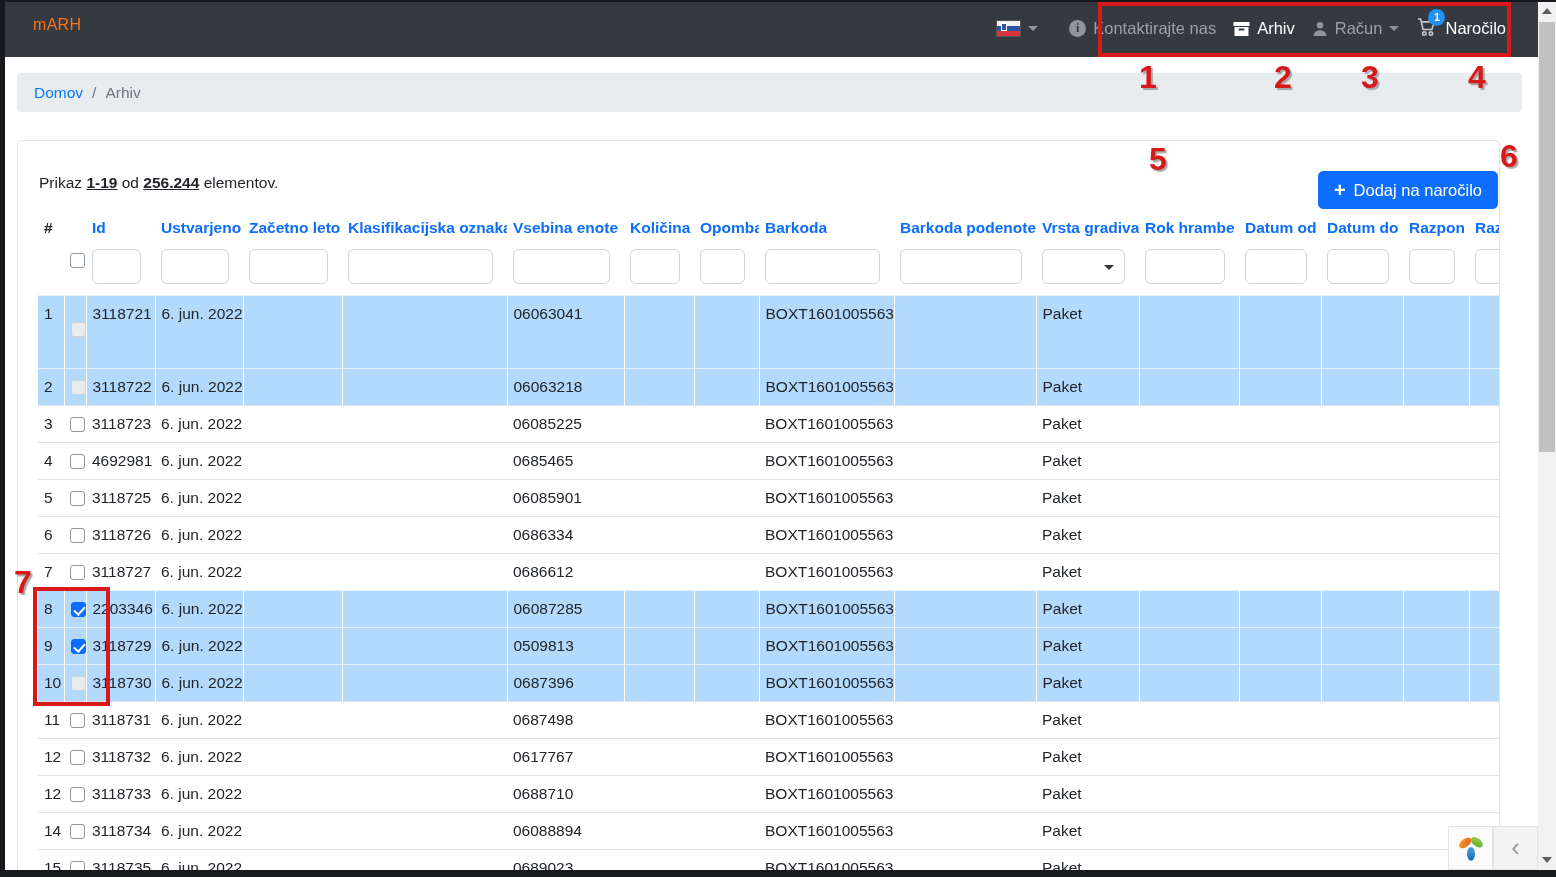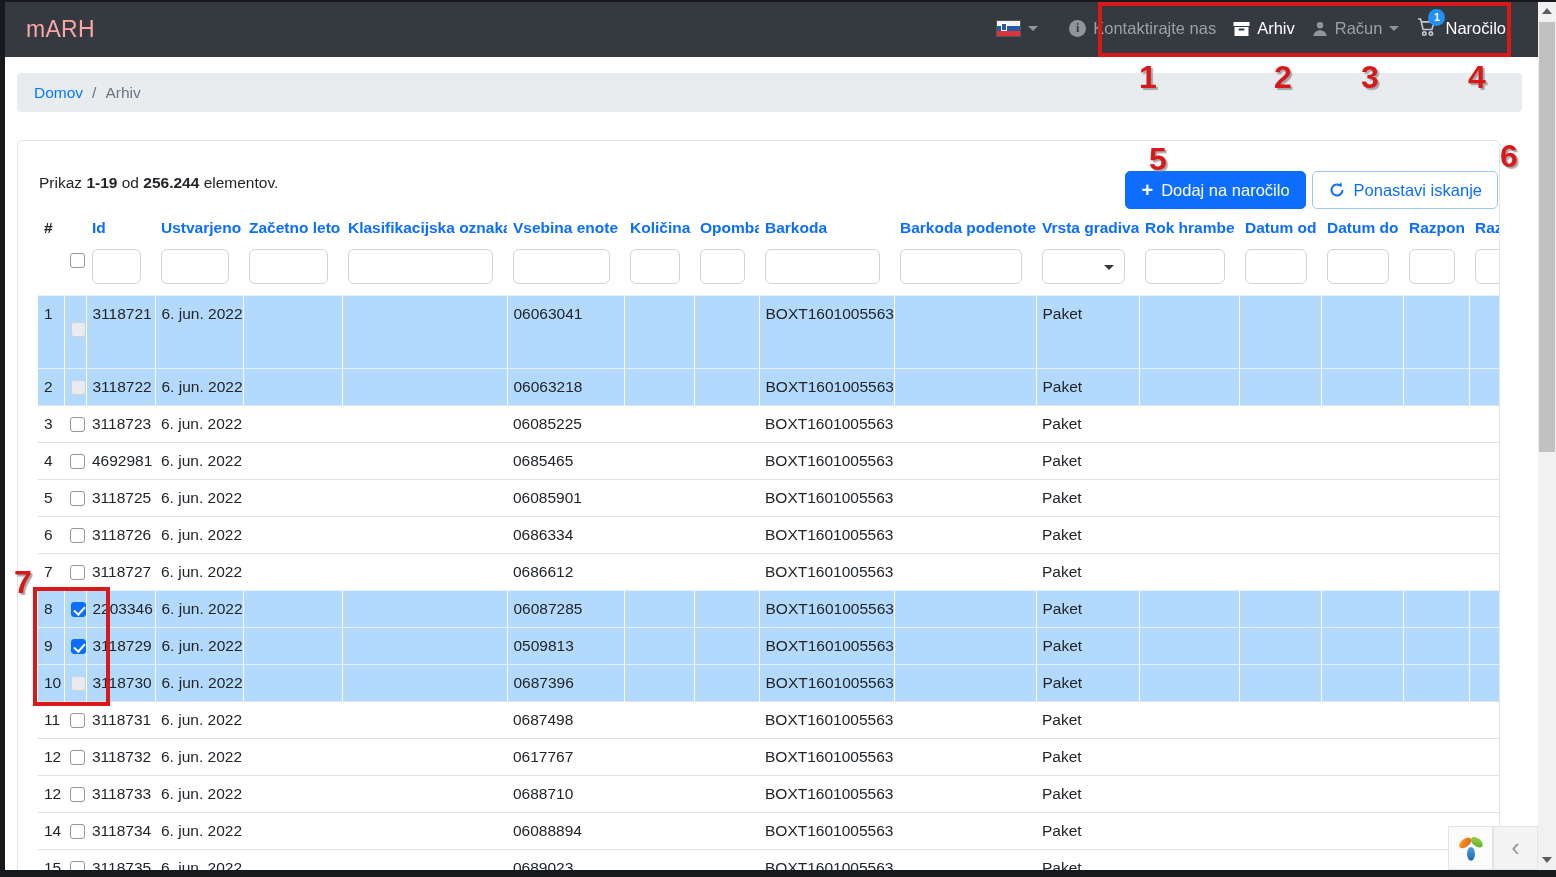--- a/index.html
+++ b/index.html
@@ -11,21 +11,21 @@
   .frame { position:relative; width:1556px; height:877px; background:#fff; overflow:hidden; }
 
   
   .edge { position:absolute; background:#17191c; z-index:40; }
   .edge-left { left:0; top:0; width:5px; height:100%; }
   .edge-top { left:0; top:0; width:100%; height:2px; }
   .edge-bottom { left:0; bottom:0; width:100%; height:7px; }
 
   
   .navbar { position:absolute; left:0; top:0; width:1538px; height:57px; background:#343a40; z-index:2; }
-  .brand { position:absolute; left:26px; top:16px; color:#fca5a5; font-size:23px; letter-spacing:.3px; cursor:pointer; }
+  .brand { position:absolute; left:33px; top:16px; color:#f97316; font-size:16px; letter-spacing:.3px; cursor:pointer; }
   .nav-right { position:absolute; right:32px; top:0; height:57px; display:flex; align-items:center; gap:17px; }
   .lang { display:flex; align-items:center; gap:7px; margin-right:14px; cursor:pointer; }
   .flag { width:25px; height:17px; position:relative; border:1px solid #555; display:block; }
   .flag .s1 { position:absolute; left:0; top:0; width:100%; height:33.3%; background:#f2f2f2; }
   .flag .s2 { position:absolute; left:0; top:33.3%; width:100%; height:33.4%; background:#2b57a5; }
   .flag .s3 { position:absolute; left:0; bottom:0; width:100%; height:33.3%; background:#d8353b; }
   .flag .shield { position:absolute; left:4px; top:2px; width:6px; height:8px; background:#2b57a5; border:1px solid #fff; }
   .caret { width:0; height:0; border-left:5px solid transparent; border-right:5px solid transparent; border-top:5px solid #8d949a; display:inline-block; }
   .nav-item { display:flex; align-items:center; gap:7px; font-size:16.5px; color:#9aa0a5; cursor:pointer; white-space:nowrap; }
   .nav-item.active { color:#fff; }
@@ -34,21 +34,21 @@
   .badge { position:absolute; top:-8px; right:-7px; width:17px; height:17px; border-radius:50%; background:#2191f5; color:#fff; font-size:11px; font-weight:bold; display:flex; align-items:center; justify-content:center; }
 
   
   .breadcrumb { position:absolute; left:17px; top:73px; width:1505px; height:39px; background:#e9ecef; border-radius:4px; display:flex; align-items:center; padding-left:17px; gap:9px; font-size:15.5px; z-index:2; }
   .bc-home { color:#007bff; cursor:pointer; }
   .bc-sep, .bc-cur { color:#6c757d; }
 
   
   .card { position:absolute; left:17px; top:140px; width:1483px; height:737px; background:#fff; border:1px solid #e2e6ea; border-radius:5px; overflow:hidden; z-index:2; }
   .summary { position:absolute; left:21px; top:33px; font-size:15.5px; color:#212529; }
-  .summary b { font-weight:bold; }
+  .summary b { font-weight:bold;text-decoration:underline; }
 
   .btnbar { position:absolute; right:1px; top:30px; display:flex; gap:6px; }
   .btn { height:38px; display:inline-flex; align-items:center; gap:8px; font-size:16.5px; border-radius:5px; padding:0 15px; cursor:pointer; }
   .btn-primary { background:#0d6efd; color:#fff; border:1px solid #0d6efd; }
   .btn-outline { background:#fff; color:#0d6efd; border:1px solid #9ec5fe; }
   .plus { font-size:20px; font-weight:bold; line-height:1; }
 
   
   .table-wrap { position:absolute; left:20px; top:72px; right:0; bottom:0; overflow:hidden; }
   table { border-collapse:collapse; table-layout:fixed; width:1521px; font-size:15.5px; }
@@ -158,29 +158,20 @@
 
   <section class="card">
     <div class="summary">
       <span>Prikaz</span>&nbsp;<b>1-19</b>&nbsp;<span>od</span>&nbsp;<b>256.244</b>&nbsp;<span>elementov.</span>
     </div>
 
     <div class="btnbar">
       <button class="btn btn-primary">
         <span class="plus">+</span>
         <span>Dodaj na naročilo</span>
-      </button>
-      <button class="btn btn-outline">
-        <span style="display:inline-flex;">
-          <svg width="18" height="18" viewBox="0 0 18 18">
-              <path d="M14.5 9a5.5 5.5 0 1 1-1.7-4" fill="none" stroke="#0d6efd" stroke-width="2"></path>
-              <path d="M13.2 1.2 l.9 4.2 -4.2 -.6 z" fill="#0d6efd"></path>
-            </svg>
-        </span>
-        <span>Ponastavi iskanje</span>
       </button>
     </div>
 
     <div class="table-wrap">
       <table>
         <colgroup id="cols">
             <col style="width: 26px;">
             <col style="width: 22px;">
             <col style="width: 69px;">
             <col style="width: 88px;">

